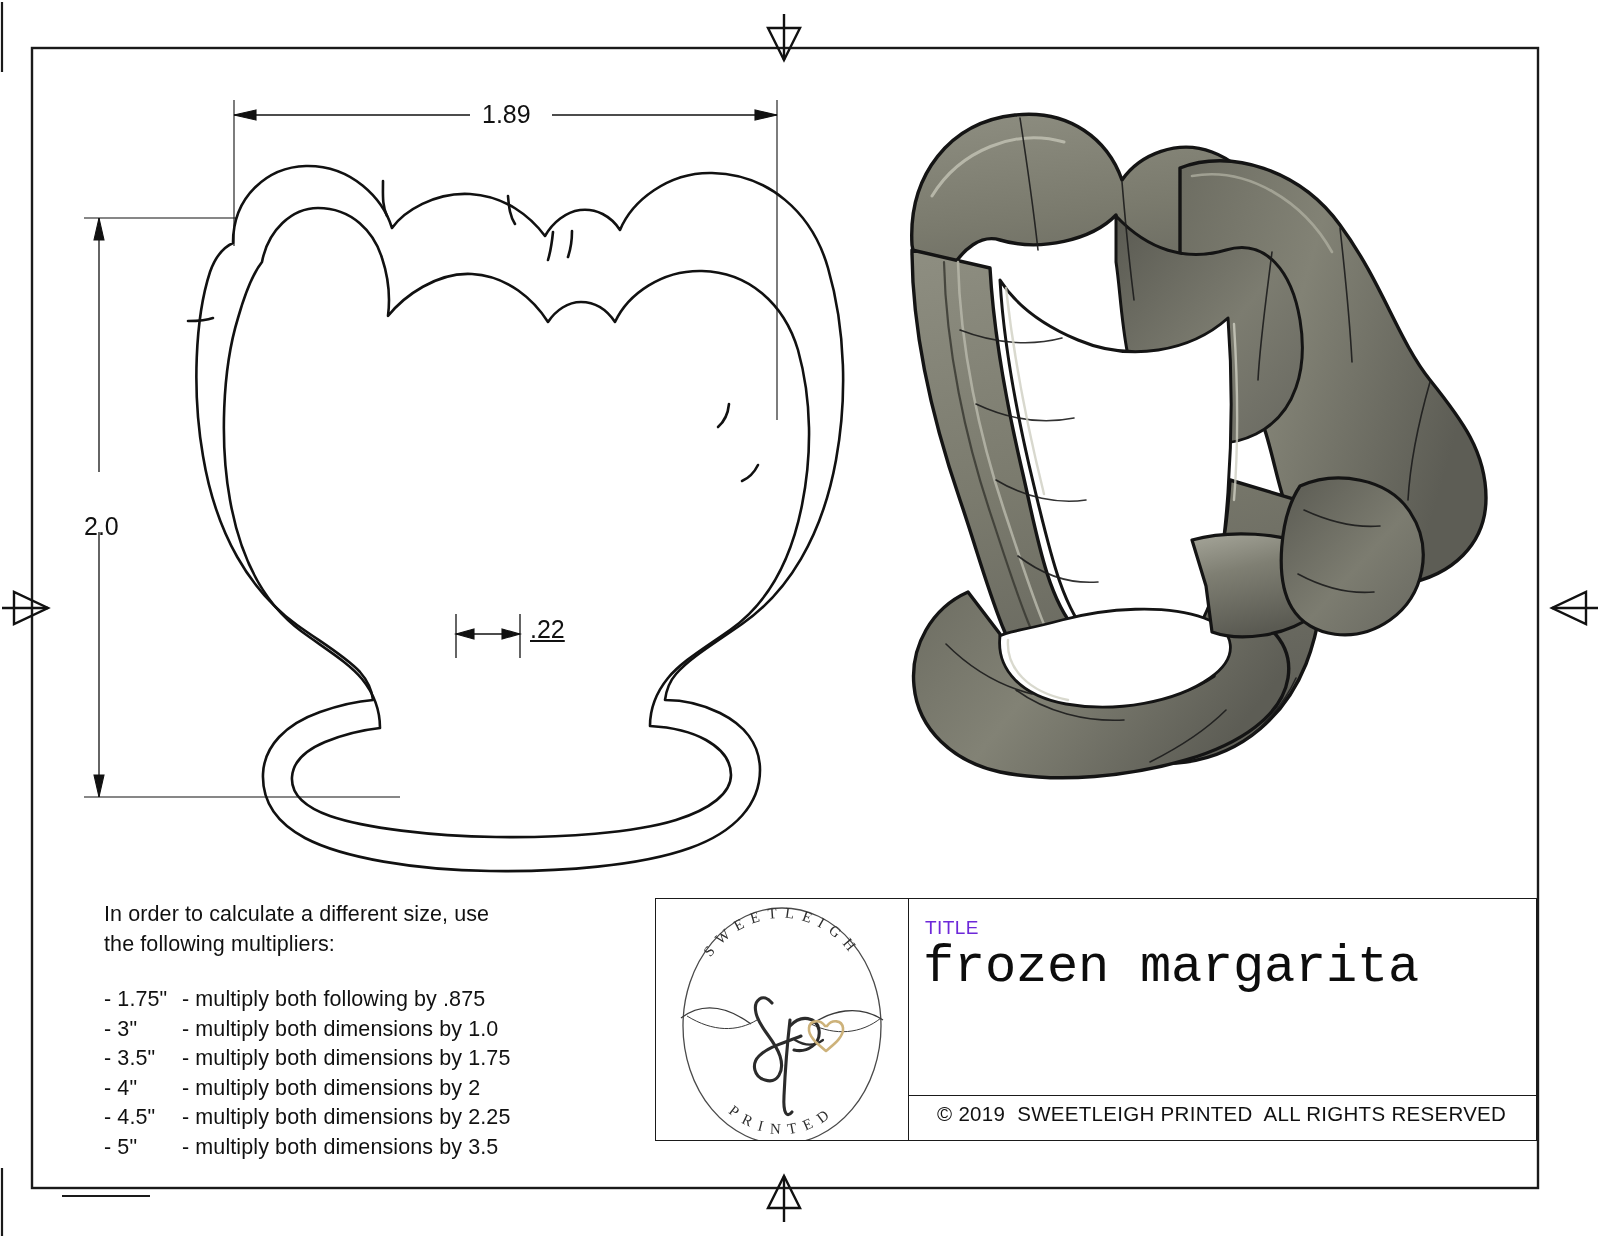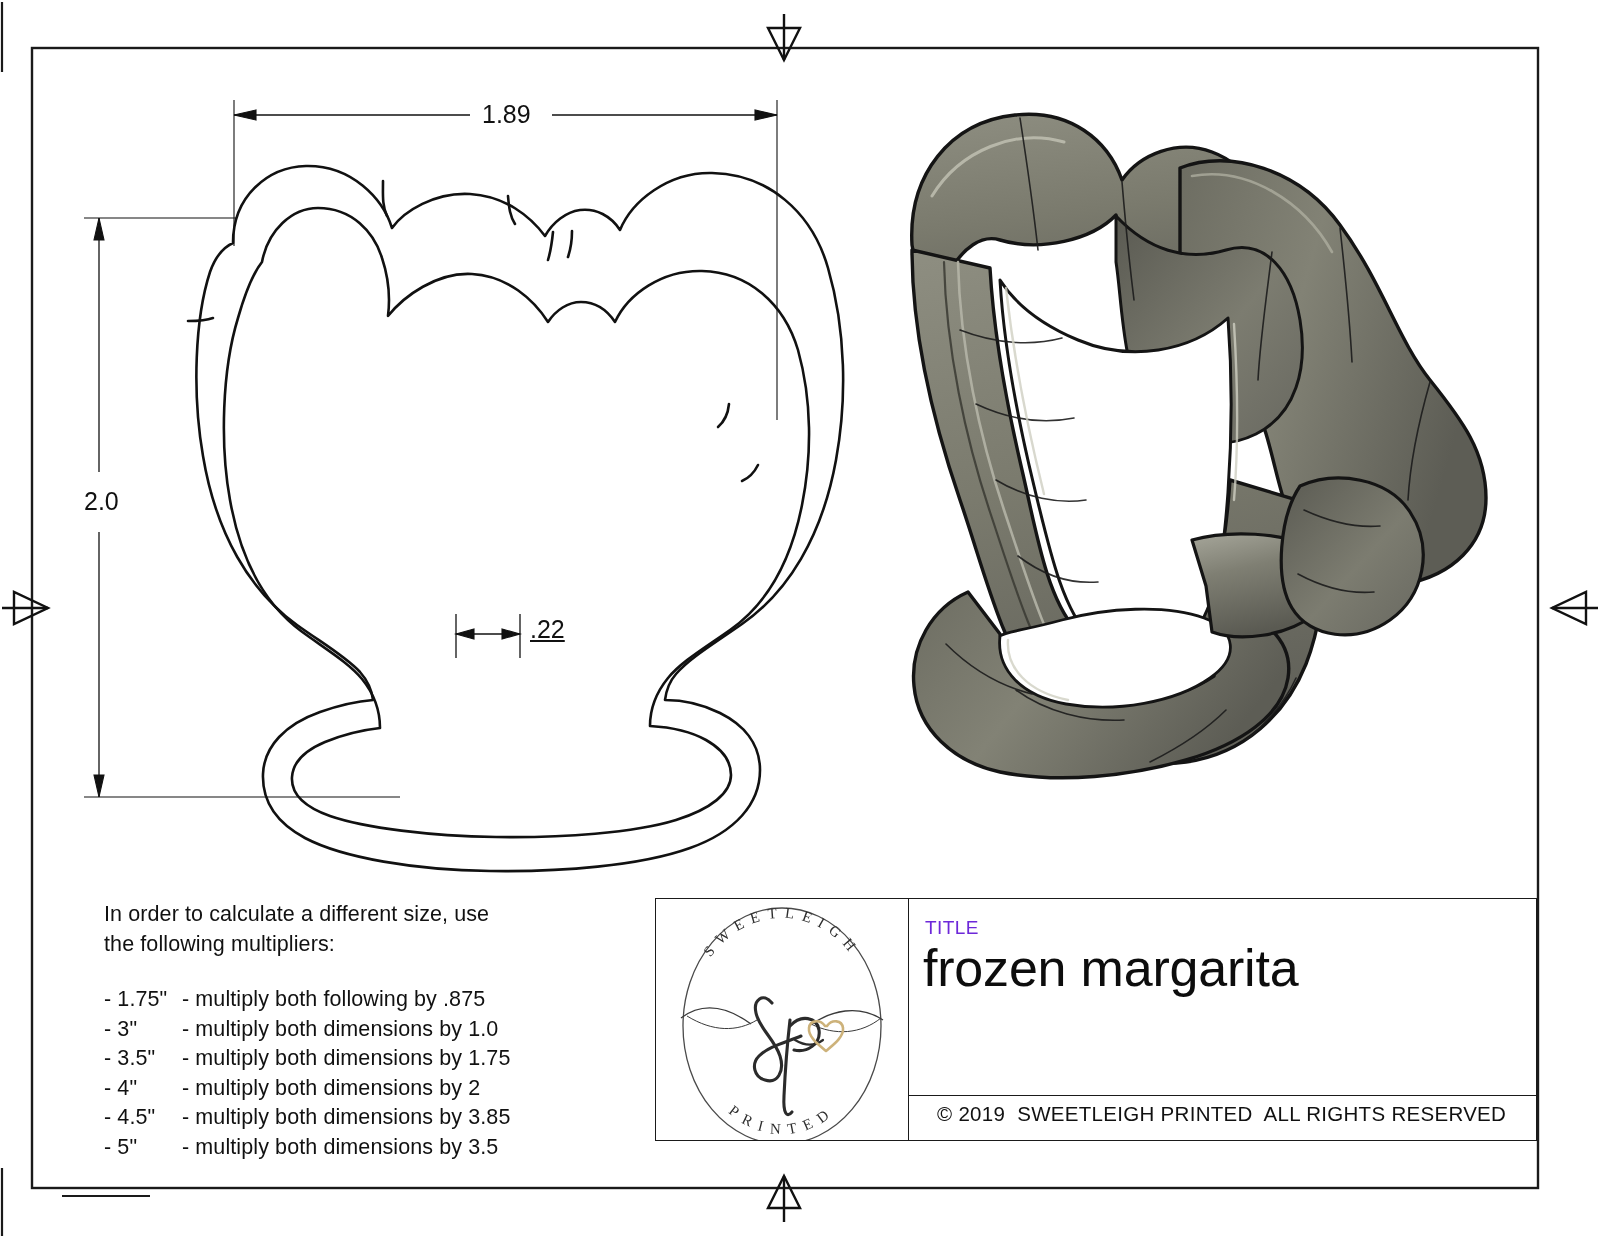--- a/index.html
+++ b/index.html
@@ -112,40 +112,41 @@
     color: #6d28d9;
   }
   .tb-title-value {
     position: absolute;
     left: 14px;
     top: 38px;
     font-size: 52px;
     line-height: 62px;
     color: #0d0d0d;
     letter-spacing: -0.2px;
+    font-family: Liberation Mono, monospace;
   }
   .tb-copyright {
     position: absolute;
     left: 28px;
     top: 203px;
     font-size: 20.5px;
     letter-spacing: 0.3px;
     color: #111;
     white-space: pre;
   }
 
   
   .dim-text {
     position: absolute;
     font-size: 25px;
     color: #111;
     font-family: "Liberation Sans", sans-serif;
   }
   #dim-width-text  { left: 482px; top: 100px; }
-  #dim-height-text { left: 84px;  top: 487px; }
+  #dim-height-text { left: 84px;  top: 512px; }
   #dim-neck-text   { left: 530px; top: 615px; text-decoration: underline; }
 </style>
 </head>
 <body>
 
 <div class="sheet">
 
   <svg class="sheet-svg" viewBox="0 0 1600 1236">
     <defs>
       <linearGradient id="gFaceA" x1="0" y1="0" x2="0.2" y2="1">
@@ -444,21 +445,21 @@
   <div class="dim-text" id="dim-neck-text">.22</div>
 
   <div class="notes">
     <p class="intro">In order to calculate a different size, use
 the following multipliers:</p>
     <ul>
       <li><span class="sz">- 1.75"</span><span>- multiply both following by .875</span></li>
       <li><span class="sz">- 3"</span><span>- multiply both dimensions by 1.0</span></li>
       <li><span class="sz">- 3.5"</span><span>- multiply both dimensions by 1.75</span></li>
       <li><span class="sz">- 4"</span><span>- multiply both dimensions by 2</span></li>
-      <li><span class="sz">- 4.5"</span><span>- multiply both dimensions by 3.85</span></li>
+      <li><span class="sz">- 4.5"</span><span>- multiply both dimensions by 2.25</span></li>
       <li><span class="sz">- 5"</span><span>- multiply both dimensions by 3.5</span></li>
     </ul>
   </div>
 
   <div class="titleblock">
 
     <div class="tb-logo-cell">
       <svg width="246" height="240" viewBox="0 0 246 240">
         <defs>
           <path id="arcTop" d="M 30 128 A 93 110 0 0 1 216 128"></path>

